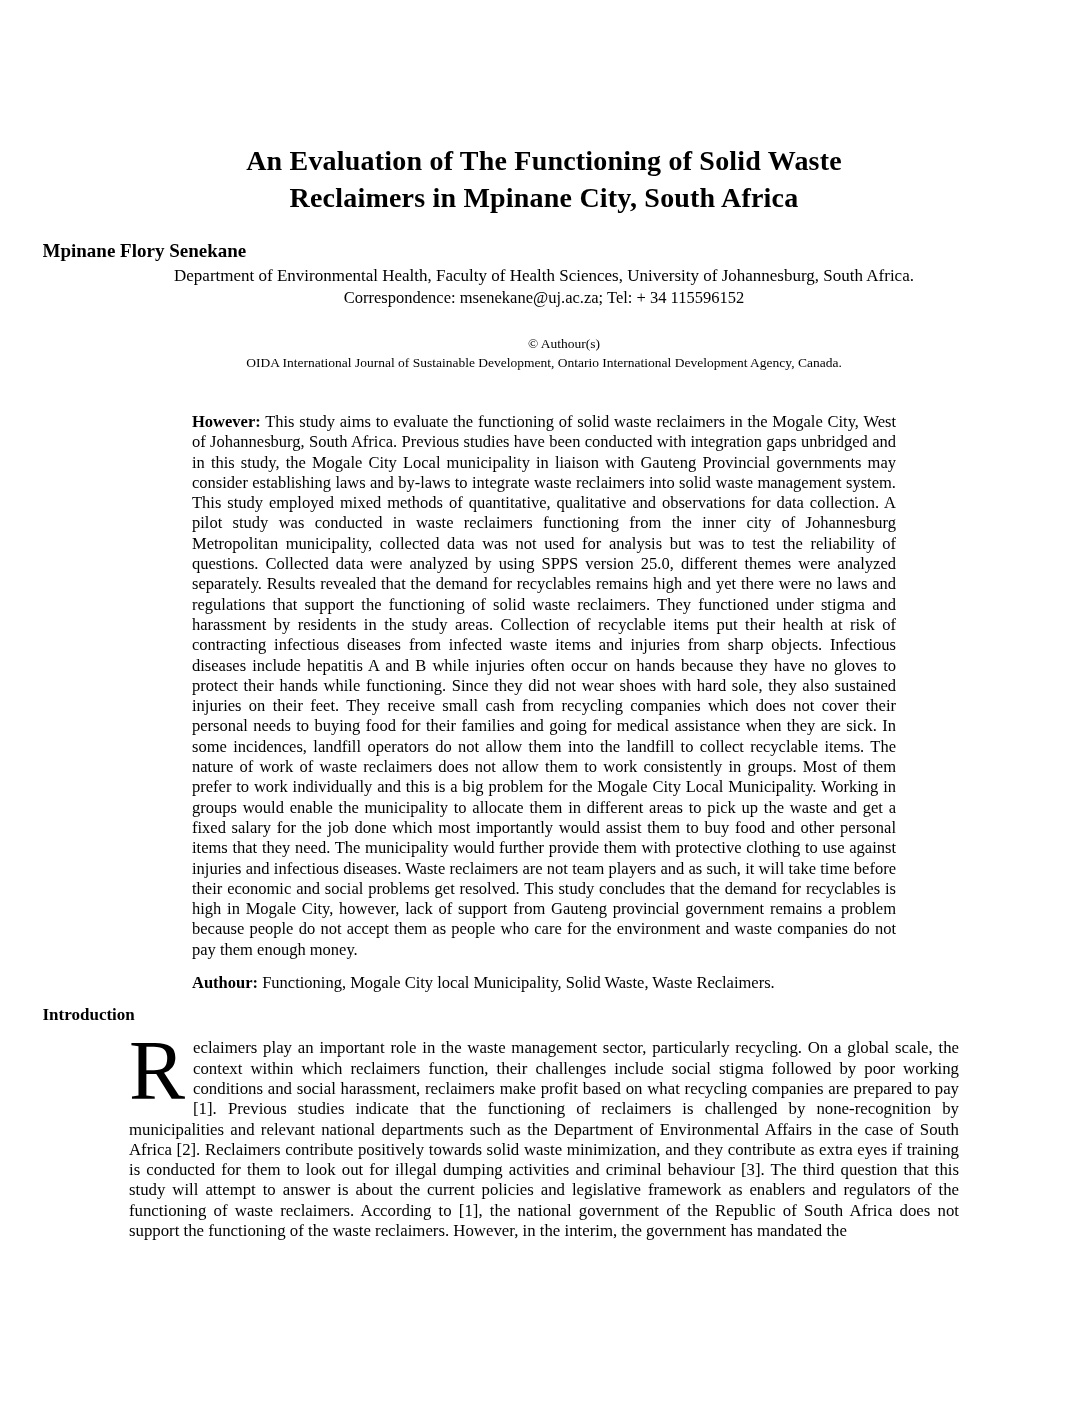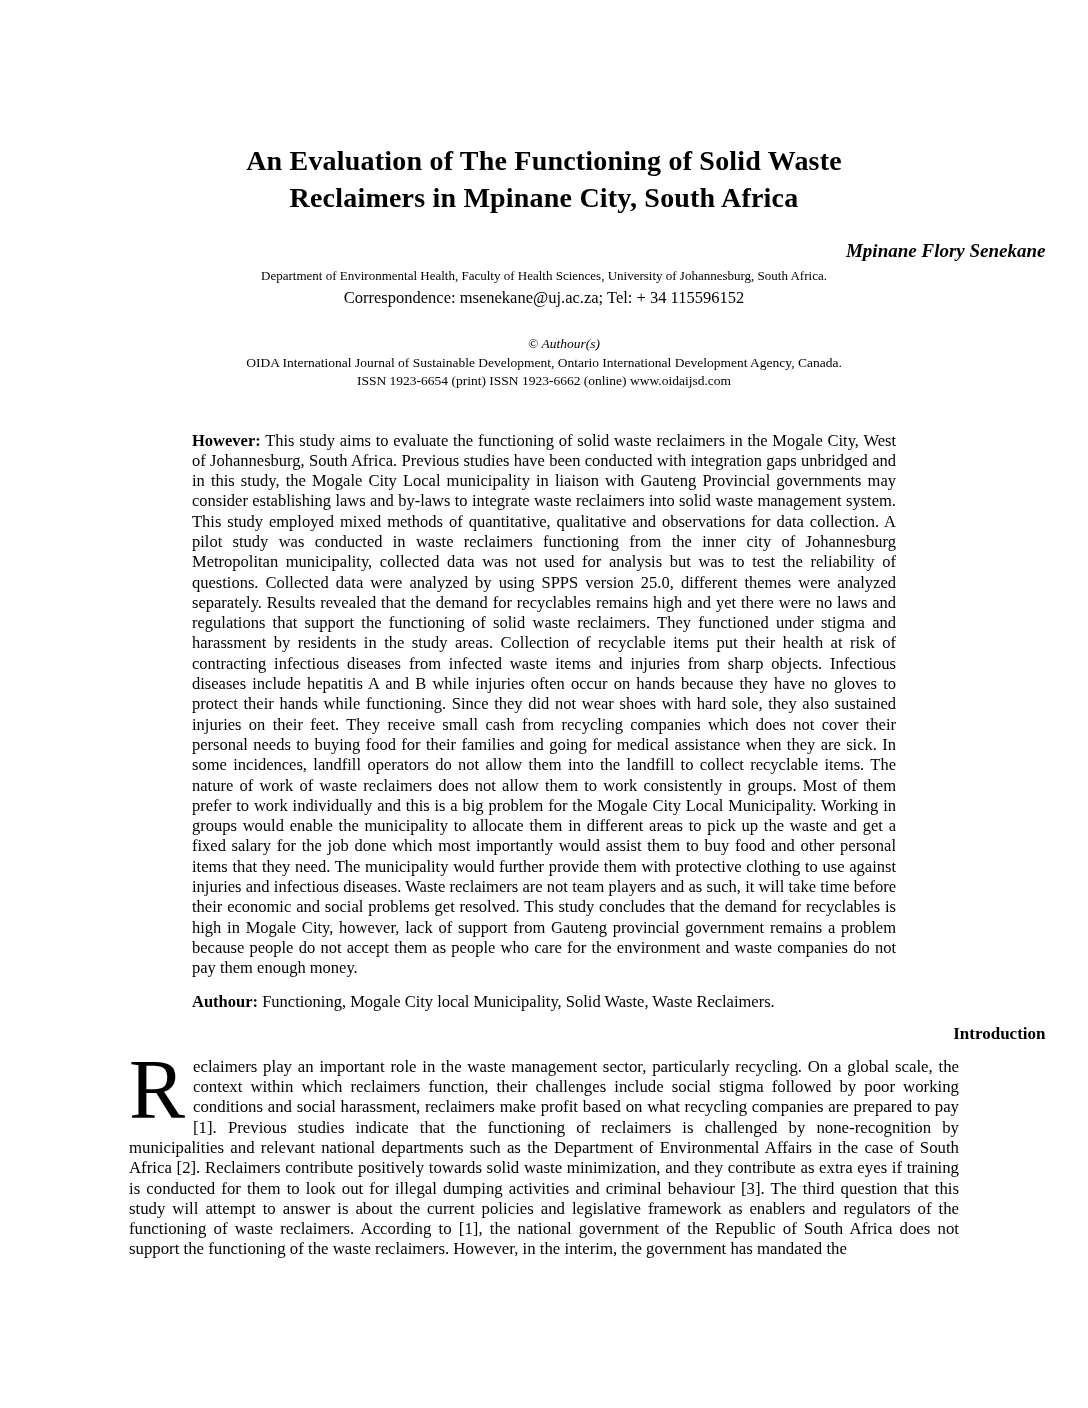--- a/index.html
+++ b/index.html
@@ -21,63 +21,61 @@
     margin: 0;
     padding-top: 130px;
     text-align: center;
     font-size: 28px;
     line-height: 37px;
     font-weight: bold;
     letter-spacing: 0.2px;
   }
   .author {
     margin-top: 24px;
-    text-align: right;
+    text-align: left;
     font-size: 19px;
     font-weight: bold;
-    font-style: italic;
   }
   .affiliation {
     margin-top: 3px;
     text-align: center;
-    font-size: 13px;
+    font-size: 17px;
     line-height: 22px;
   }
   .correspondence {
     text-align: center;
     font-size: 16.5px;
     line-height: 22px;
   }
   .pub-block {
     margin-top: 26px;
     text-align: center;
     font-size: 13.5px;
     line-height: 18.5px;
   }
   .pub-copyright {
-    font-style: italic;
     padding-left: 40px;
   }
   .abstract {
     margin: 40px auto 0 auto;
     width: 704px;
     font-size: 16.5px;
     line-height: 20.3px;
     text-align: justify;
   }
   .keywords {
     margin: 13px auto 0 auto;
     width: 704px;
     font-size: 16.5px;
     line-height: 20.3px;
     text-align: left;
   }
   .section-heading {
     margin: 12px 0 0 0;
-    text-align: right;
+    text-align: left;
     font-size: 17px;
     font-weight: bold;
   }
   .intro {
     margin: 13px auto 0 auto;
     width: 830px;
     font-size: 16.8px;
     line-height: 20.3px;
     text-align: justify;
   }
@@ -101,21 +99,20 @@
 
   <div class="author">Mpinane Flory Senekane</div>
 
   <div class="affiliation">Department of Environmental Health, Faculty of Health Sciences, University of Johannesburg, South Africa.</div>
 
   <div class="correspondence">Correspondence: msenekane@uj.ac.za; Tel: + 34 115596152</div>
 
   <div class="pub-block">
     <div class="pub-copyright">© Authour(s)</div>
     <div>OIDA International Journal of Sustainable Development, Ontario International Development Agency, Canada.</div>
-    <div>ISSN 1923-6654 (print) ISSN 1923-6662 (online) www.oidaijsd.com</div>
   </div>
 
   <p class="abstract">
     <strong>However:</strong>
     <span>This study aims to evaluate the functioning of solid waste reclaimers in the Mogale City, West of Johannesburg, South Africa. Previous studies have been conducted with integration gaps unbridged and in this study, the Mogale City Local municipality in liaison with Gauteng Provincial governments may consider establishing laws and by-laws to integrate waste reclaimers into solid waste management system. This study employed mixed methods of quantitative, qualitative and observations for data collection. A pilot study was conducted in waste reclaimers functioning from the inner city of Johannesburg Metropolitan municipality, collected data was not used for analysis but was to test the reliability of questions. Collected data were analyzed by using SPPS version 25.0, different themes were analyzed separately. Results revealed that the demand for recyclables remains high and yet there were no laws and regulations that support the functioning of solid waste reclaimers. They functioned under stigma and harassment by residents in the study areas. Collection of recyclable items put their health at risk of contracting infectious diseases from infected waste items and injuries from sharp objects. Infectious diseases include hepatitis A and B while injuries often occur on hands because they have no gloves to protect their hands while functioning. Since they did not wear shoes with hard sole, they also sustained injuries on their feet. They receive small cash from recycling companies which does not cover their personal needs to buying food for their families and going for medical assistance when they are sick. In some incidences, landfill operators do not allow them into the landfill to collect recyclable items. The nature of work of waste reclaimers does not allow them to work consistently in groups. Most of them prefer to work individually and this is a big problem for the Mogale City Local Municipality. Working in groups would enable the municipality to allocate them in different areas to pick up the waste and get a fixed salary for the job done which most importantly would assist them to buy food and other personal items that they need. The municipality would further provide them with protective clothing to use against injuries and infectious diseases. Waste reclaimers are not team players and as such, it will take time before their economic and social problems get resolved. This study concludes that the demand for recyclables is high in Mogale City, however, lack of support from Gauteng provincial government remains a problem because people do not accept them as people who care for the environment and waste companies do not pay them enough money.</span>
   </p>
 
   <p class="keywords">
     <strong>Authour:</strong>
     <span>Functioning, Mogale City local Municipality, Solid Waste, Waste Reclaimers.</span>

